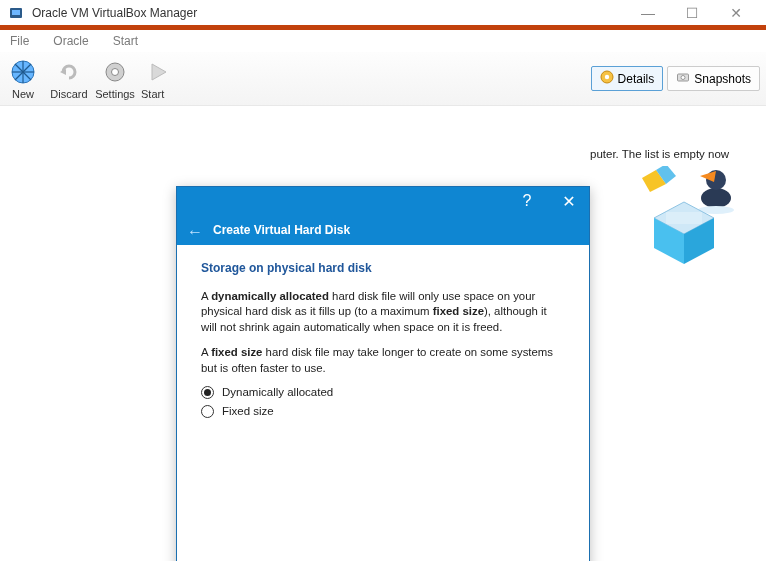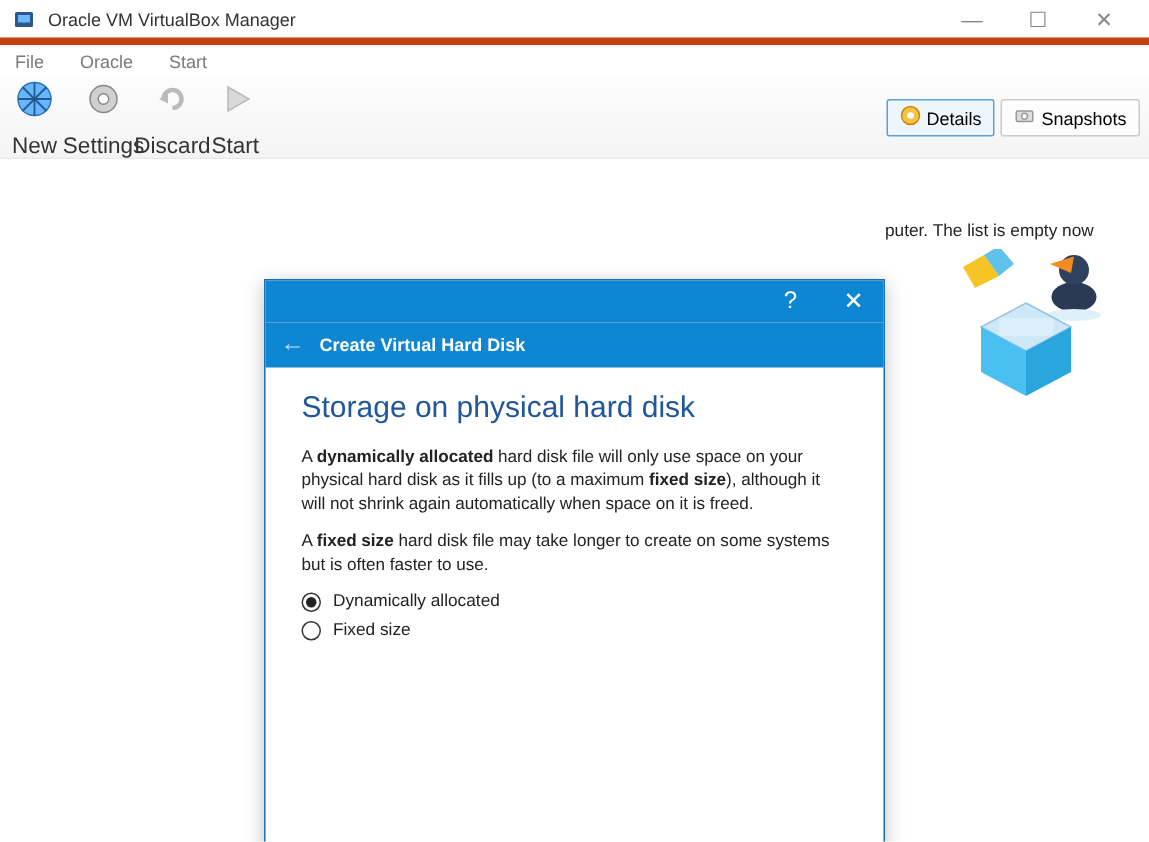--- a/index.html
+++ b/index.html
@@ -8,37 +8,37 @@
 .titlebar { height: 30px; display: flex; align-items: center; padding: 0 8px; border-bottom: 5px solid #c2410c; }
 .titlebar .app-icon { width: 16px; height: 16px; margin-right: 8px; }
 .titlebar .title { color: #333; font-size: 12px; flex: 1; }
 .titlebar .win-controls { display: flex; gap: 0; }
 .titlebar .win-btn { width: 44px; height: 30px; display: flex; align-items: center; justify-content: center; color: #888; font-size: 14px; }
 
 .menubar { height: 22px; display: flex; align-items: center; padding: 0 4px; color: #7a7a7a; font-size: 12px; gap: 12px; }
 .menubar span { padding: 2px 6px; }
 
 .toolbar { height: 54px; display: flex; align-items: center; border-bottom: 1px solid #e8e8e8; background: linear-gradient(#fdfdfd,#f4f4f4); position: relative; }
-.tool-btn { display: flex; flex-direction: column; align-items: center; justify-content: space-between; width: 46px; height: 54px; font-size: 15px; color: #333; gap: 2px; }
+.tool-btn { display: flex; flex-direction: column; align-items: center; justify-content: center; width: 46px; height: 54px; font-size: 11px; color: #333; gap: 2px; }
 .tool-btn .ic { width: 28px; height: 28px; display: flex; align-items: center; justify-content: center; }
 .toolbar .right-tabs { position: absolute; right: 6px; top: 14px; display: flex; gap: 4px; align-items: center; }
 .tab-btn { border: 1px solid #ccc; background: #fdfdfd; padding: 3px 8px; font-size: 12px; display: flex; align-items: center; gap: 4px; border-radius: 2px; text-align: right; }
 .tab-btn.active { border-color: #5aa0d6; background:#eef6fd;}
 
 .main-area { position: relative; height: 455px; }
 .side-hint { position: absolute; left: 590px; top: 42px; font-size: 11.5px; color: #222; width: 170px; }
 .logo-art { position: absolute; left: 624px; top: 60px; }
 
 .dialog { position: absolute; left: 176px; top: 80px; width: 414px; height: 450px; background: #fff; border: 1px solid #1a6fb0; box-shadow: 0 3px 12px rgba(0,0,0,.25); display: flex; flex-direction: column; }
 .dlg-header { height: 28px; background: #0f86d2; display: flex; align-items: center; justify-content: flex-end; padding: 0 6px; gap: 14px; }
 .dlg-header .hbtn { color: #fff; font-size: 16px; width: 28px; text-align: center; }
 .dlg-sub { height: 30px; background: #0f86d2; display: flex; align-items: center; padding: 0 10px; gap: 10px; color: #fff; font-size: 12px; font-weight: 600; }
 .dlg-sub .back { color: #bfe2ff; font-size: 16px; }
 .dlg-body { flex: 1; padding: 16px 24px 10px 24px; color: #222; }
-.dlg-body h2 { color: #20579b; font-weight: 400; font-size: 20px; margin-bottom: 14px; }
+.dlg-body h2 { color: #20579b; font-weight: 700; font-size: 12px; margin-bottom: 14px; }
 .dlg-body p { font-size: 11.4px; line-height: 1.35; margin-bottom: 10px; }
 .dlg-body b { font-weight: 700; }
 .radio-row { display: flex; align-items: center; gap: 8px; font-size: 11.5px; margin: 6px 0; }
 .radio { width: 13px; height: 13px; border: 1.5px solid #333; border-radius: 50%; display: inline-flex; align-items: center; justify-content: center; }
 .radio.checked::after { content: ""; width: 7px; height: 7px; background: #222; border-radius: 50%; }
 </style>
 </head>
 <body>
 
 <div class="titlebar">
@@ -73,34 +73,34 @@
             <line x1="5" y1="5" x2="21" y2="21"></line>
             <line x1="21" y1="5" x2="5" y2="21"></line>
           </g>
         </svg>
       </span>
     <span>New</span>
   </div>
   <div class="tool-btn">
     <span class="ic">
         <svg width="24" height="24" viewBox="0 0 24 24">
+          <path d="M6 12 A6 6 0 1 1 12 18" fill="none" stroke="#bbb" stroke-width="3"></path>
+          <polygon points="3,12 9,9 9,15" fill="#bbb"></polygon>
+        </svg>
+      </span>
+    <span>Discard</span>
+  </div>
+  <div class="tool-btn">
+    <span class="ic">
+        <svg width="24" height="24" viewBox="0 0 24 24">
           <circle cx="12" cy="12" r="9" fill="#d0d0d0" stroke="#888"></circle>
           <circle cx="12" cy="12" r="3.5" fill="#fff" stroke="#888"></circle>
         </svg>
       </span>
     <span>Settings</span>
-  </div>
-  <div class="tool-btn">
-    <span class="ic">
-        <svg width="24" height="24" viewBox="0 0 24 24">
-          <path d="M6 12 A6 6 0 1 1 12 18" fill="none" stroke="#bbb" stroke-width="3"></path>
-          <polygon points="3,12 9,9 9,15" fill="#bbb"></polygon>
-        </svg>
-      </span>
-    <span>Discard</span>
   </div>
   <div class="tool-btn" style="width:40px">
     <span class="ic">
         <svg width="24" height="24" viewBox="0 0 24 24">
           <polygon points="6,4 20,12 6,20" fill="#d9d9d9" stroke="#bbb"></polygon>
         </svg>
       </span>
     <span style="overflow:hidden;white-space:nowrap;width:34px;text-overflow:clip;">Start</span>
   </div>
   <div class="right-tabs">

